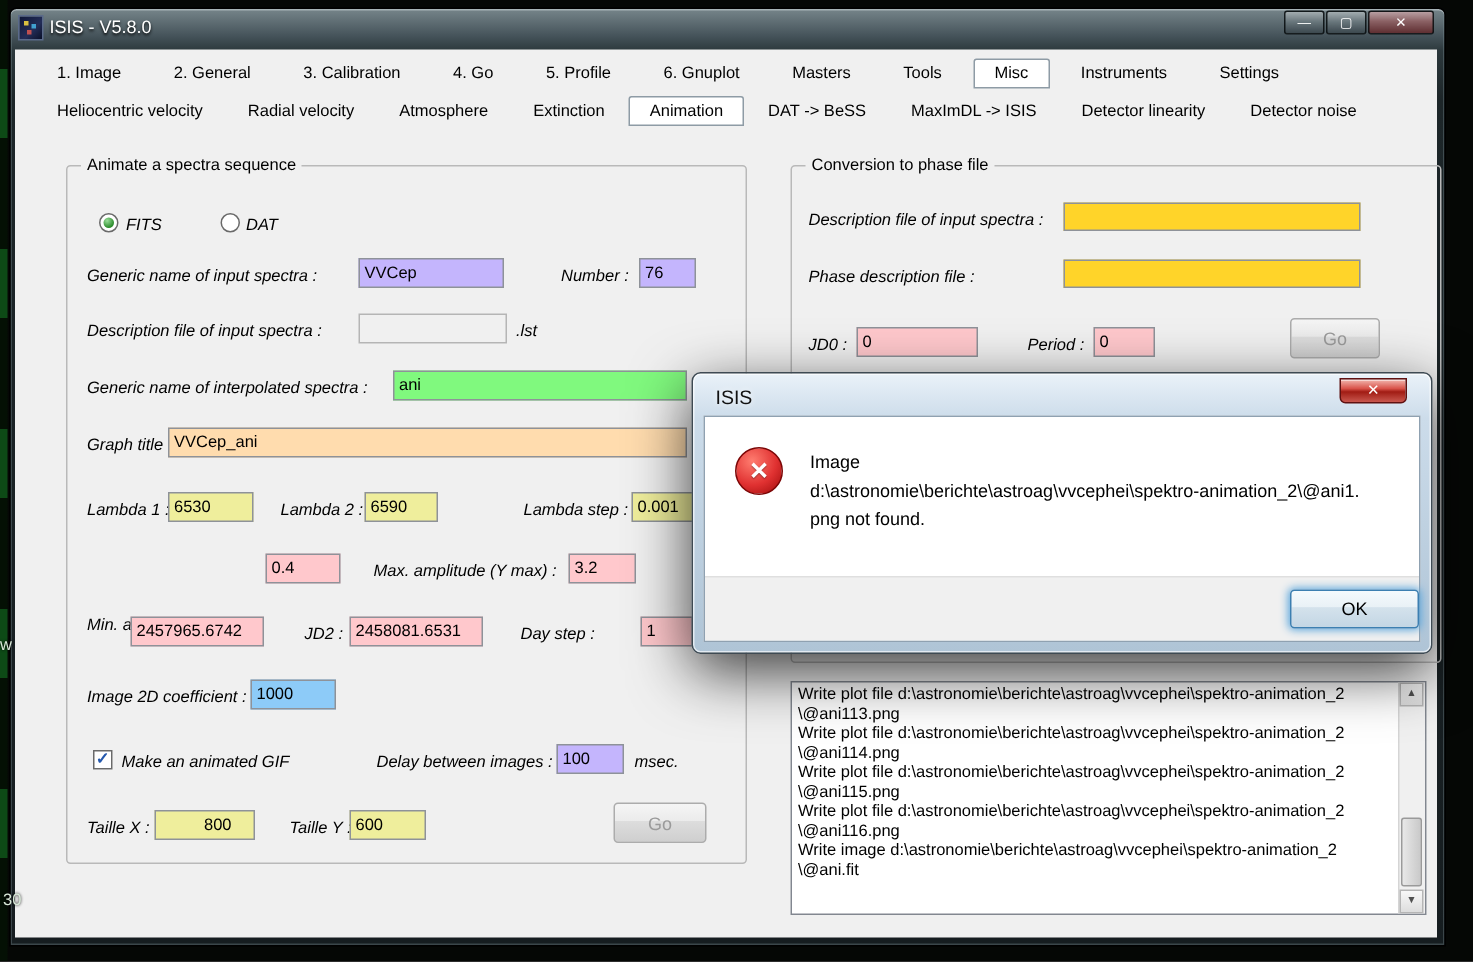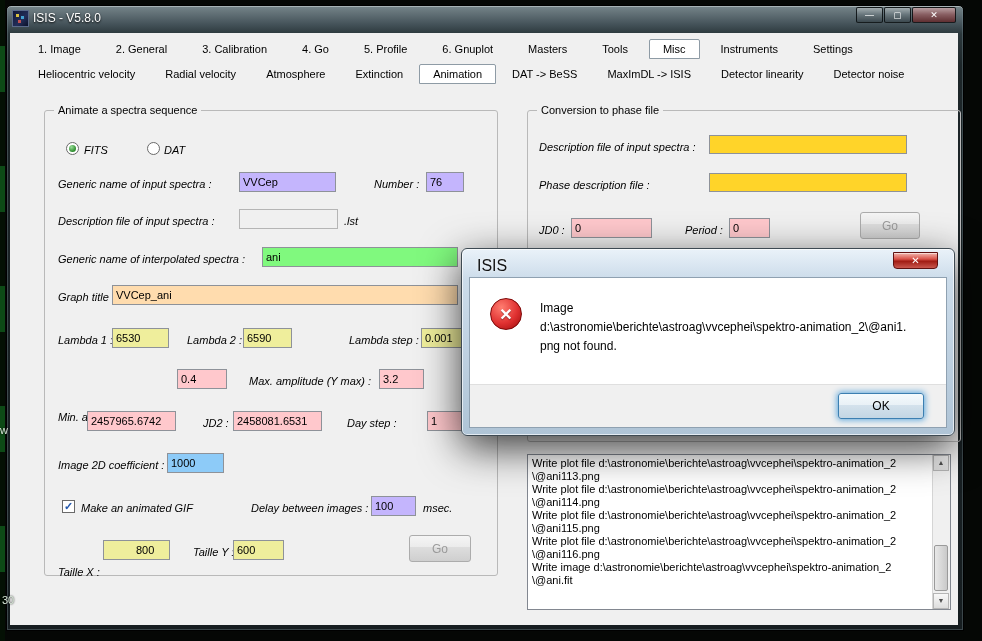--- a/index.html
+++ b/index.html
@@ -70,35 +70,35 @@
   .sb{position:absolute;right:0;top:0;bottom:0;width:17px;background:#F0F0F0;border-left:1px solid #D5D5D5;}
   .sb-btn{position:absolute;left:0;width:16px;height:16px;background:linear-gradient(180deg,#F8F8F8,#DDDDDD);
     border:1px solid #B5B5B5;box-sizing:border-box;font-size:7px;color:#505050;text-align:center;line-height:14px;}
   .sb-thumb{position:absolute;left:1px;width:14px;height:46px;bottom:18px;border-radius:2px;
     background:linear-gradient(90deg,#E8E8E8,#C9C9C9);border:1px solid #9a9a9a;box-sizing:border-box;}
 
   
   .dialog{position:absolute;left:461px;top:248px;width:492px;height:186px;z-index:10;border-radius:6px;
     background:linear-gradient(180deg,#EAF2F9 0,#CCDCEA 30px,#AFC4D6 100%);
     border:1px solid #3E4A53;box-shadow:0 12px 40px rgba(0,0,0,.75), inset 0 0 0 1px rgba(255,255,255,.65);}
-  .dlg-title{position:absolute;left:15px;top:8px;font-size:16px;color:#111;text-shadow:0 0 4px #fff;}
+  .dlg-title{position:absolute;left:15px;top:8px;font-size:13px;color:#111;text-shadow:0 0 4px #fff;}
   .dlg-close{position:absolute;right:16px;top:3px;width:45px;height:17px;border-radius:0 0 4px 4px;
     background:linear-gradient(180deg,#f2b8b0,#d9534a 40%,#a11c14 55%,#c9574e);
     border:1px solid #5f1111;box-sizing:border-box;color:#fff;font-size:10px;text-align:center;line-height:15px;
     box-shadow:inset 0 1px 0 rgba(255,255,255,.5);}
   .dlg-inner{position:absolute;left:7px;top:28px;width:478px;height:151px;background:#fff;
     border:1px solid #8FA1B1;box-sizing:border-box;}
   .dlg-footer{position:absolute;left:0;right:0;bottom:0;height:42px;background:#F0F0F0;border-top:1px solid #DFDFDF;}
   .err-icon{position:absolute;left:20px;top:20px;width:32px;height:32px;border-radius:50%;
     background:radial-gradient(circle at 35% 28%,#ff7d70,#e03131 55%,#9d0a0a);border:1px solid #7c0606;
     box-sizing:border-box;color:#fff;font-size:16px;font-weight:bold;display:flex;align-items:center;justify-content:center;
     text-shadow:0 1px 1px rgba(0,0,0,.4);}
   .dlg-msg{position:absolute;left:70px;top:21px;width:395px;font-size:12px;line-height:19px;color:#000;
     white-space:pre-line;}
-  .ok-btn{position:absolute;right:22px;bottom:8px;width:86px;height:26px;display:flex;align-items:center;justify-content:center;
+  .ok-btn{position:absolute;right:0;bottom:8px;width:86px;height:26px;display:flex;align-items:center;justify-content:center;
     background:linear-gradient(180deg,#f4fafd,#e9f1f6 45%,#d4e2ec 46%,#c3d6e4);
     border:1px solid #3C7FB1;border-radius:3px;font-size:12px;color:#000;
     box-shadow:0 0 6px 1px #5ba6dc;box-sizing:border-box;}
 </style>
 </head>
 <body>
 
 <div id="screen">
 
   <div class="desk-strip"></div>
@@ -185,21 +185,21 @@
 
   <div class="lbl" style="left:58px;top:458px;">Image 2D coefficient :</div>
   <div class="tb f-blue" style="left:167px;top:453px;width:57px;">1000</div>
 
   <div class="checkbox" style="left:62px;top:500px;">✓</div>
   <div class="lbl" style="left:81px;top:501px;">Make an animated GIF</div>
   <div class="lbl" style="left:251px;top:501px;">Delay between images :</div>
   <div class="tb" style="left:371px;top:496px;width:45px;">100</div>
   <div class="lbl" style="left:423px;top:501px;">msec.</div>
 
-  <div class="lbl" style="left:58px;top:545px;margin-top:20px;">Taille X :</div>
+  <div class="lbl" style="left:58px;top:545px;">Taille X :</div>
   <div class="tb f-yellow" style="left:103px;top:540px;width:67px;padding-left:32px;">800</div>
   <div class="lbl" style="left:193px;top:545px;">Taille Y :</div>
   <div class="tb f-yellow" style="left:233px;top:540px;width:51px;">600</div>
   <div class="btn" style="left:409px;top:535px;width:62px;height:27px;">Go</div>
 
   <div class="groupbox" style="left:527px;top:110px;width:432px;height:330px;"></div>
   <div class="gb-title" style="left:537px;top:104px;">Conversion to phase file</div>
 
   <div class="lbl" style="left:539px;top:140px;">Description file of input spectra :</div>
   <div class="tb f-gold" style="left:709px;top:135px;width:198px;height:19px;"></div>

